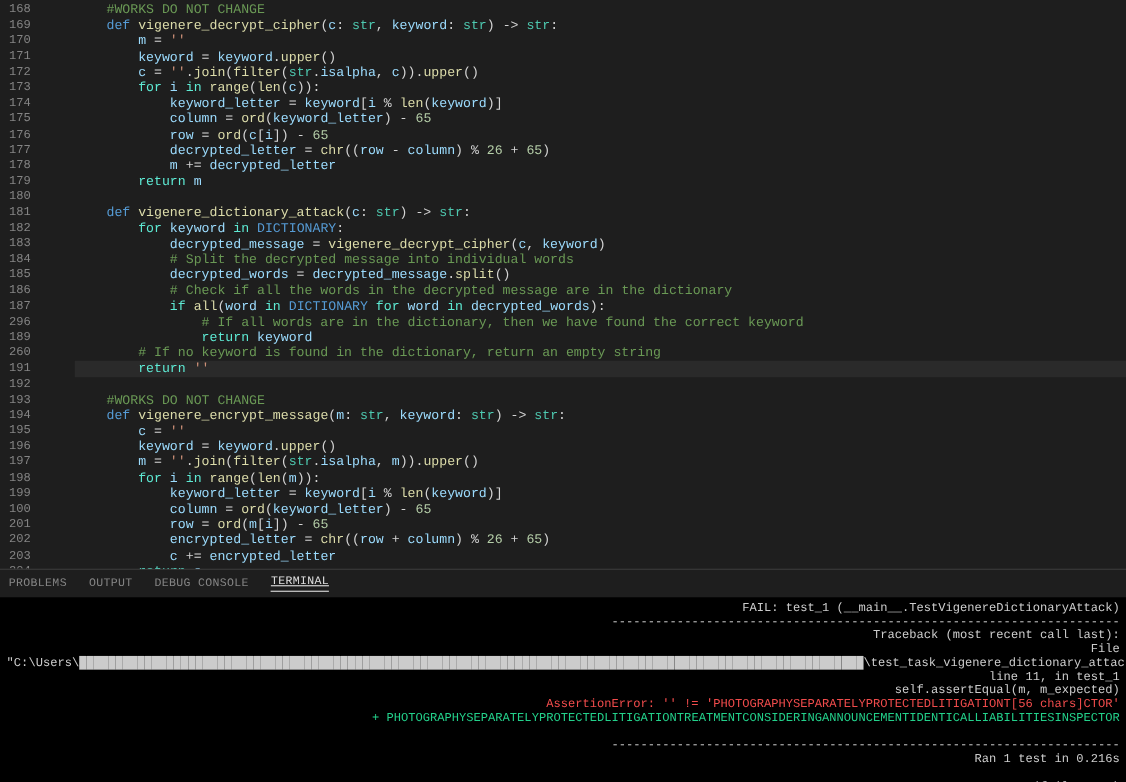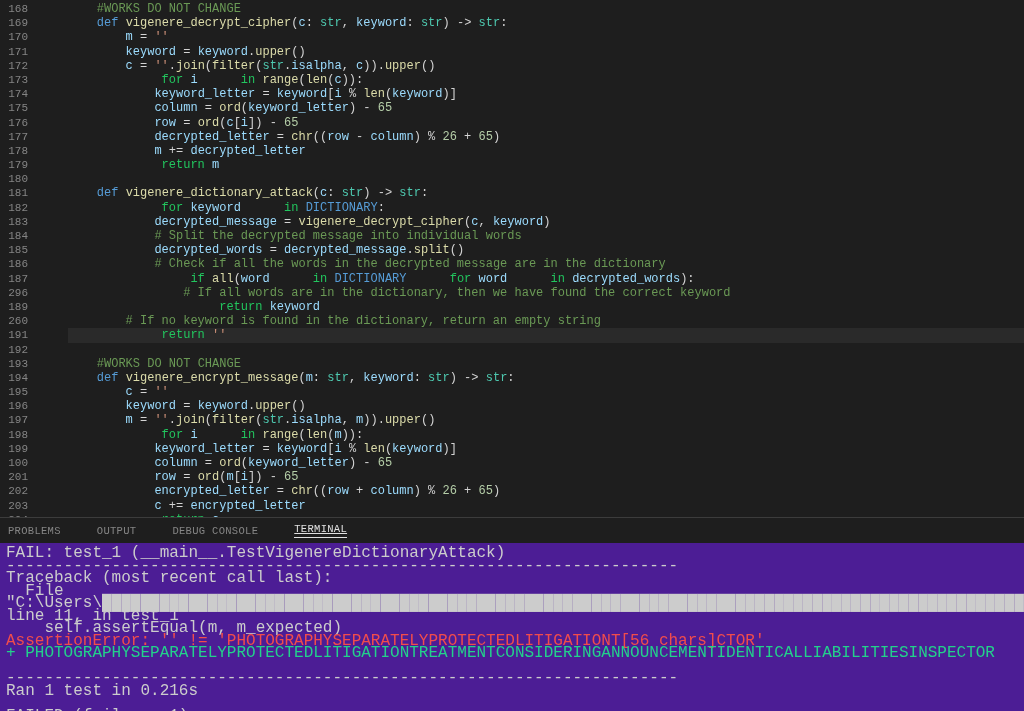--- a/index.html
+++ b/index.html
@@ -34,57 +34,58 @@
     padding-top: 2px;
     position: relative;
     line-height: 14.2px;
     white-space: pre;
   }
   .code .line { height: 14.2px; line-height: 14.2px; }
   .current-line {
     background: #2a2a2a;
   }
   .c-comment  { color: #6a9955; }
-  .c-keyword  { color: #22c55e; margin-left: 36px; }
+  .c-keyword  { color: #5eead4; }
   .c-keyword2 { color: #569cd6; }
   .c-fn       { color: #dcdcaa; }
   .c-str      { color: #ce9178; }
   .c-type     { color: #4ec9b0; }
   .c-num      { color: #b5cea8; }
   .c-ident    { color: #9cdcfe; }
   .c-punc     { color: #d4d4d4; }
   .c-const    { color: #569cd6; }
   .c-call     { color: #dcdcaa; }
   .panel-tabs {
     height: 26px;
     display: flex;
     align-items: center;
-    gap: 36px;
+    gap: 20px;
     padding: 0 8px;
     font-size: 10.5px;
     color: #858585;
     border-top: 1px solid #3c3c3c;
     background: #1e1e1e;
   }
   .panel-tabs .tab { cursor: pointer; letter-spacing: 0.3px; }
   .panel-tabs .tab.active {
     color: #e0e0e0;
     border-bottom: 1px solid #e0e0e0;
     padding-bottom: 2px;
     text-decoration: underline;
   }
   .terminal {
     height: 168px;
-    background: #4c1d95;
+    background: #000000;
     color: #cccccc;
-    font-size: 16px;
+    font-size: 11px;
     line-height: 12.5px;
     padding: 4px 6px;
     white-space: pre-wrap;
     overflow: hidden;
+    text-align: right;
   }
   .term-red { color: #f14c4c; }
   .term-green { color: #23d18b; }
   .term-dim { color: #cccccc; }
 </style>
 </head>
 <body>
 
 <div class="editor-area">
   <div class="gutter" id="gutter">

